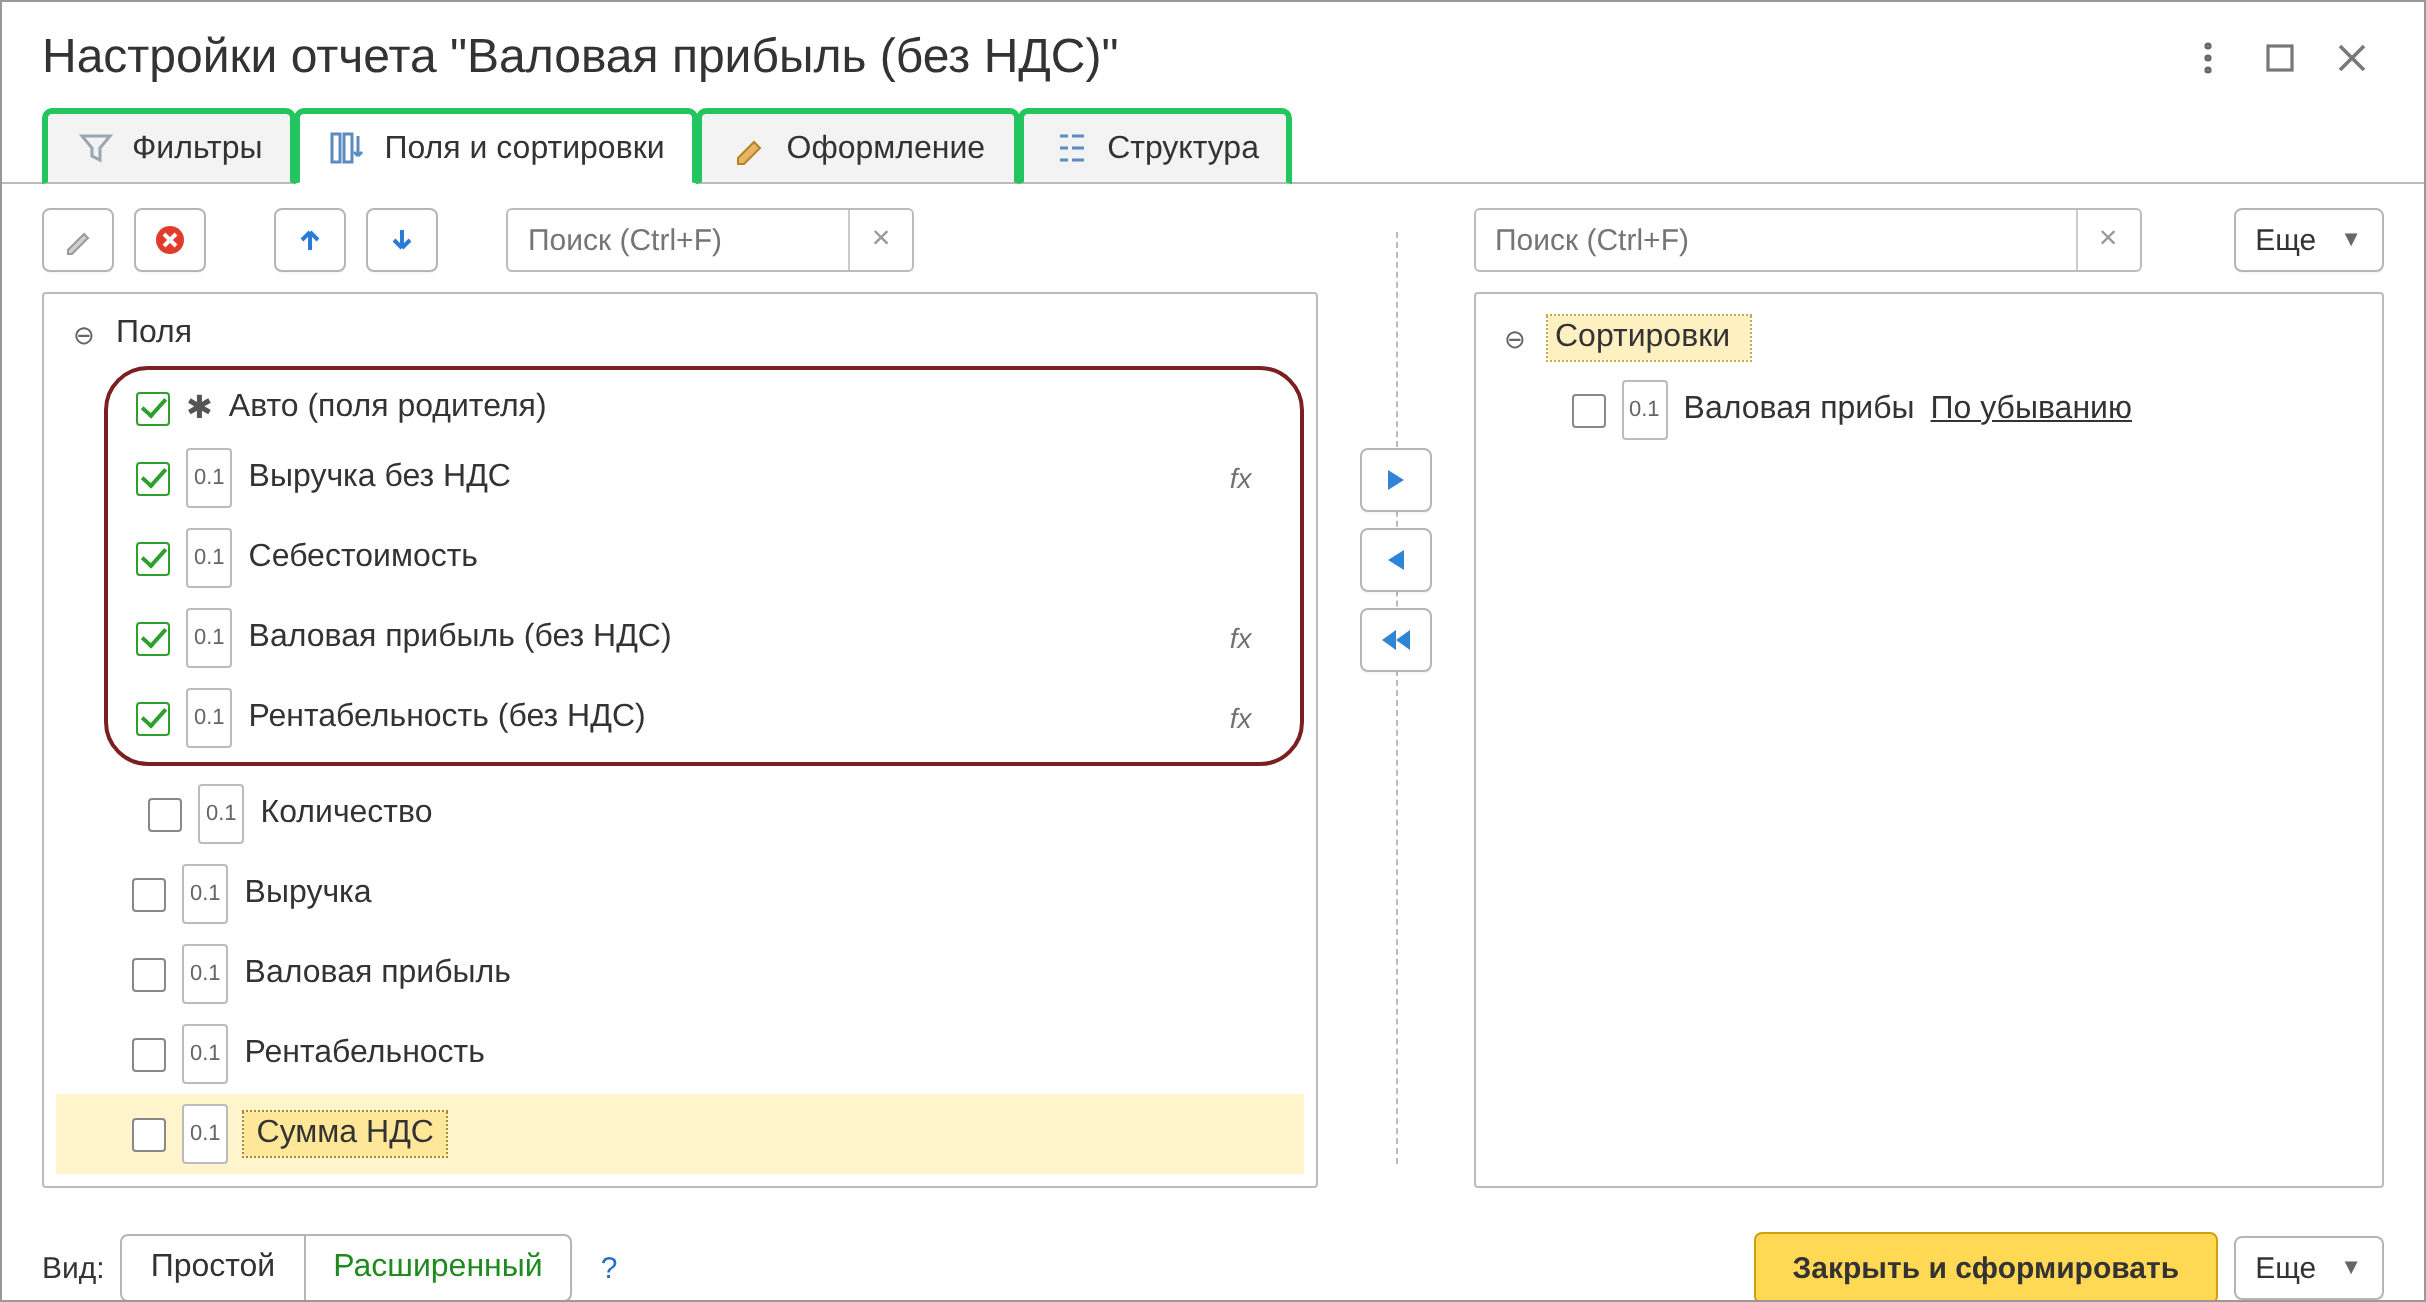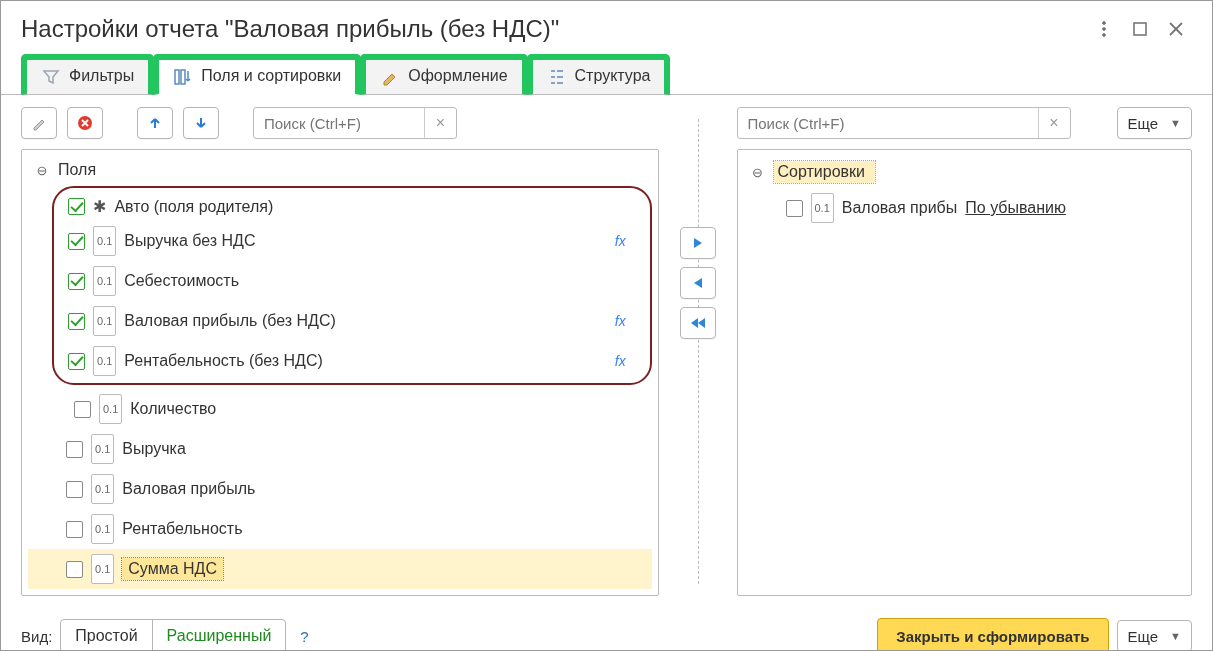--- a/index.html
+++ b/index.html
@@ -35,23 +35,23 @@
   .win-btn svg { stroke:#666; }
   
   .tabstrip {
     display:flex;
     align-items:flex-end;
     padding: 0 20px;
     border-bottom:1px solid #bbb;
     gap:0;
   }
   .tab {
-    display:flex; align-items:flex-start; gap:8px;
+    display:flex; align-items:flex-end; gap:8px;
     padding: 7px 14px;
-    border:6px solid #22c55e;
+    border:3px solid #22c55e;
     border-bottom:1px solid #bbb;
     background:#f3f3f3;
     font-size:16px;
     position:relative;
     bottom:-1px;
     border-radius:5px 5px 0 0;
     margin-right:-1px;
   }
   .tab.active {
     background:#fff;
@@ -175,21 +175,21 @@
     margin-top:-3px;
   }
   .badge {
     display:inline-flex; align-items:center; justify-content:center;
     font-size:11px; border:1px solid #bbb; border-radius:2px; padding:0 3px;
     color:#666; min-width:20px; height:30px; background:#fff;
   }
   .star { font-size:16px; color:#555; }
   .fx {
     margin-left:auto;
-    color:#3b82f6;
+    color:#737373;
     font-style:italic;
     font-size:14px;
     padding-right:10px;
   }
   .indent { width:32px; flex-shrink:0; }
   .hl-row { border:2px solid #7a2020; border-radius:22px; padding:4px 8px 2px 8px; margin:2px 0 4px 24px; }
   .sel-row { background:#fff4cc; }
   .sel-cell {
     background:#ffe79a;
     outline:1px dotted #a88a2a;

